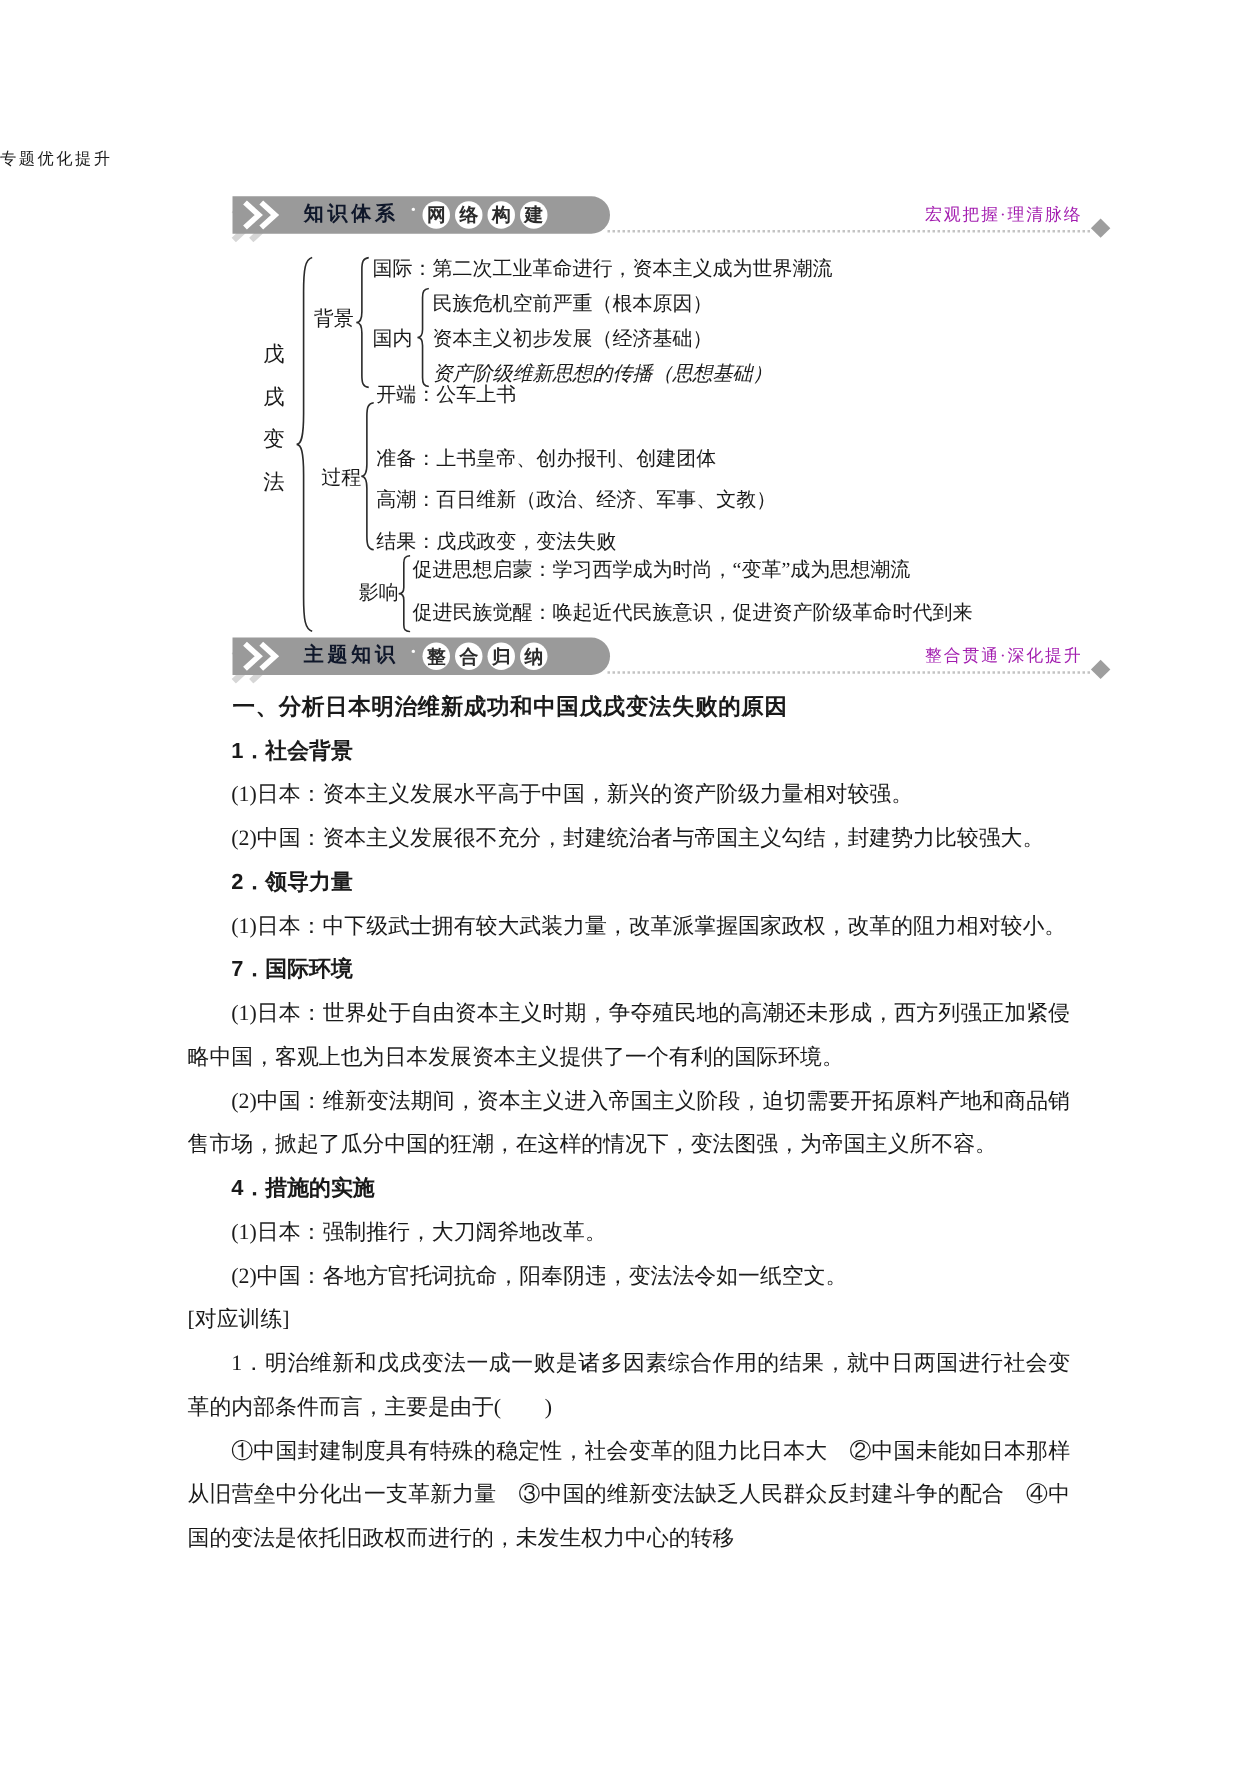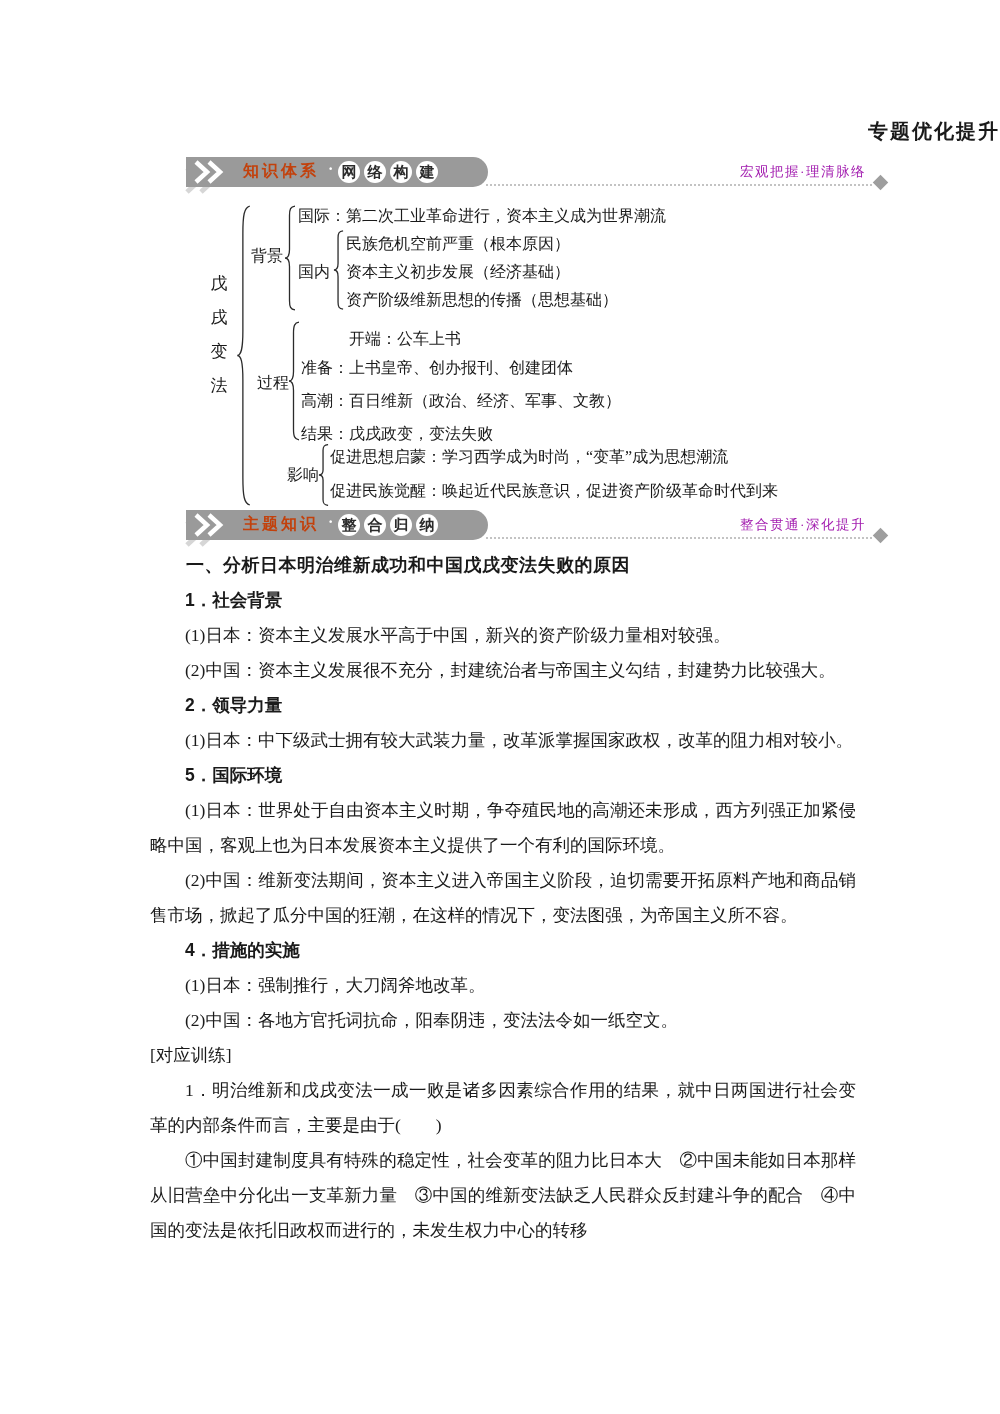--- a/index.html
+++ b/index.html
@@ -7,37 +7,37 @@
     position:relative;
     width:1000px;height:1414px;
     background:#ffffff;
     font-family:"Liberation Serif", serif;
     color:#1a1a1a;
     overflow:hidden;
   }
   
   .doc-title{
     position:absolute;left:0;top:118px;width:100%;
-    text-align:right;font-size:20px;font-weight:bold;
+    text-align:left;font-size:13px;font-weight:normal;
     font-family:"Liberation Sans", sans-serif;
     letter-spacing:2px;
   }
   
   .banner{position:absolute;left:186px;width:702px;height:30px;}
   .banner.b1{top:157px;}
   .banner.b2{top:510px;}
   .banner-bar{
     position:absolute;left:0;top:0;width:302px;height:30px;
     background:#9a9a9a;border-radius:0 15px 15px 0;z-index:1;
   }
   .chevron-echo{position:absolute;left:-2px;top:9px;z-index:0;}
   .chevron-main{position:absolute;left:7px;top:3px;z-index:2;}
   .banner-title{
     position:absolute;left:57px;top:4px;z-index:2;
-    color:#c2410c;font-weight:bold;font-size:16px;
+    color:#0f172a;font-weight:bold;font-size:16px;
     font-family:"Liberation Sans", sans-serif;letter-spacing:3px;
   }
   .banner-dot{position:absolute;left:142px;top:3px;z-index:2;color:#fff;font-weight:bold;font-size:16px;}
   .circle-group{position:absolute;left:152px;top:4px;z-index:2;display:flex;gap:4px;}
   .circled-char{
     display:flex;align-items:center;justify-content:center;
     width:22px;height:22px;border-radius:50%;
     background:#ffffff;color:#2b2b2b;
     font-family:"Liberation Sans", sans-serif;
     font-weight:bold;font-size:15px;
@@ -137,29 +137,29 @@
     </div>
     <div class="node" style="left:298px;top:206px;">国际：第二次工业革命进行，资本主义成为世界潮流</div>
     <div class="node" style="left:298px;top:262px;">国内</div>
     <div class="brace" style="left:333px;top:230px;width:11px;height:80px;">
       <svg viewBox="0 0 12 100" preserveAspectRatio="none">
           <path d="M11,1 C6.5,1.5 5.5,4 5.5,10 L5.5,42 C5.5,48 4,50 1,50 C4,50 5.5,52 5.5,58 L5.5,90 C5.5,96 6.5,98.5 11,99" fill="none" stroke="#2b2b2b" stroke-width="1.3" vector-effect="non-scaling-stroke"></path>
         </svg>
     </div>
     <div class="node" style="left:346px;top:234px;">民族危机空前严重（根本原因）</div>
     <div class="node" style="left:346px;top:262px;">资本主义初步发展（经济基础）</div>
-    <div class="node" style="left:346px;top:290px;">资产阶级维新思想的传播（思想基础）</div>
+    <div class="node" style="left:346px;top:290px;font-style:italic;">资产阶级维新思想的传播（思想基础）</div>
 
     <div class="node" style="left:257px;top:373px;text-align:right;">过程</div>
     <div class="brace" style="left:288px;top:321px;width:12px;height:120px;">
       <svg viewBox="0 0 12 100" preserveAspectRatio="none">
           <path d="M11,1 C6.5,1.5 5.5,4 5.5,10 L5.5,42 C5.5,48 4,50 1,50 C4,50 5.5,52 5.5,58 L5.5,90 C5.5,96 6.5,98.5 11,99" fill="none" stroke="#2b2b2b" stroke-width="1.3" vector-effect="non-scaling-stroke"></path>
         </svg>
     </div>
-    <div class="node" style="left:301px;top:329px;margin-left:48px;">开端：公车上书</div>
+    <div class="node" style="left:301px;top:307px;">开端：公车上书</div>
     <div class="node" style="left:301px;top:358px;">准备：上书皇帝、创办报刊、创建团体</div>
     <div class="node" style="left:301px;top:391px;">高潮：百日维新（政治、经济、军事、文教）</div>
     <div class="node" style="left:301px;top:424px;">结果：戊戌政变，变法失败</div>
 
     <div class="node" style="left:287px;top:465px;">影响</div>
     <div class="brace" style="left:318px;top:444px;width:11px;height:62px;">
       <svg viewBox="0 0 12 100" preserveAspectRatio="none">
           <path d="M11,1 C6.5,1.5 5.5,4 5.5,10 L5.5,42 C5.5,48 4,50 1,50 C4,50 5.5,52 5.5,58 L5.5,90 C5.5,96 6.5,98.5 11,99" fill="none" stroke="#2b2b2b" stroke-width="1.3" vector-effect="non-scaling-stroke"></path>
         </svg>
     </div>
@@ -194,21 +194,21 @@
     <span class="diamond"></span>
   </div>
 
   <div class="content">
     <p class="section-heading">一、分析日本明治维新成功和中国戊戌变法失败的原因</p>
     <p class="subheading">1．社会背景</p>
     <p>(1)日本：资本主义发展水平高于中国，新兴的资产阶级力量相对较强。</p>
     <p>(2)中国：资本主义发展很不充分，封建统治者与帝国主义勾结，封建势力比较强大。</p>
     <p class="subheading">2．领导力量</p>
     <p>(1)日本：中下级武士拥有较大武装力量，改革派掌握国家政权，改革的阻力相对较小。</p>
-    <p class="subheading">5．国际环境</p>
+    <p class="subheading">7．国际环境</p>
     <p>(1)日本：世界处于自由资本主义时期，争夺殖民地的高潮还未形成，西方列强正加紧侵略中国，客观上也为日本发展资本主义提供了一个有利的国际环境。</p>
     <p>(2)中国：维新变法期间，资本主义进入帝国主义阶段，迫切需要开拓原料产地和商品销售市场，掀起了瓜分中国的狂潮，在这样的情况下，变法图强，为帝国主义所不容。</p>
     <p class="subheading">4．措施的实施</p>
     <p>(1)日本：强制推行，大刀阔斧地改革。</p>
     <p>(2)中国：各地方官托词抗命，阳奉阴违，变法法令如一纸空文。</p>
     <p class="flush">[对应训练]</p>
     <p>1．明治维新和戊戌变法一成一败是诸多因素综合作用的结果，就中日两国进行社会变革的内部条件而言，主要是由于(　　)</p>
     <p>①中国封建制度具有特殊的稳定性，社会变革的阻力比日本大　②中国未能如日本那样从旧营垒中分化出一支革新力量　③中国的维新变法缺乏人民群众反封建斗争的配合　④中国的变法是依托旧政权而进行的，未发生权力中心的转移</p>
   </div>
 

